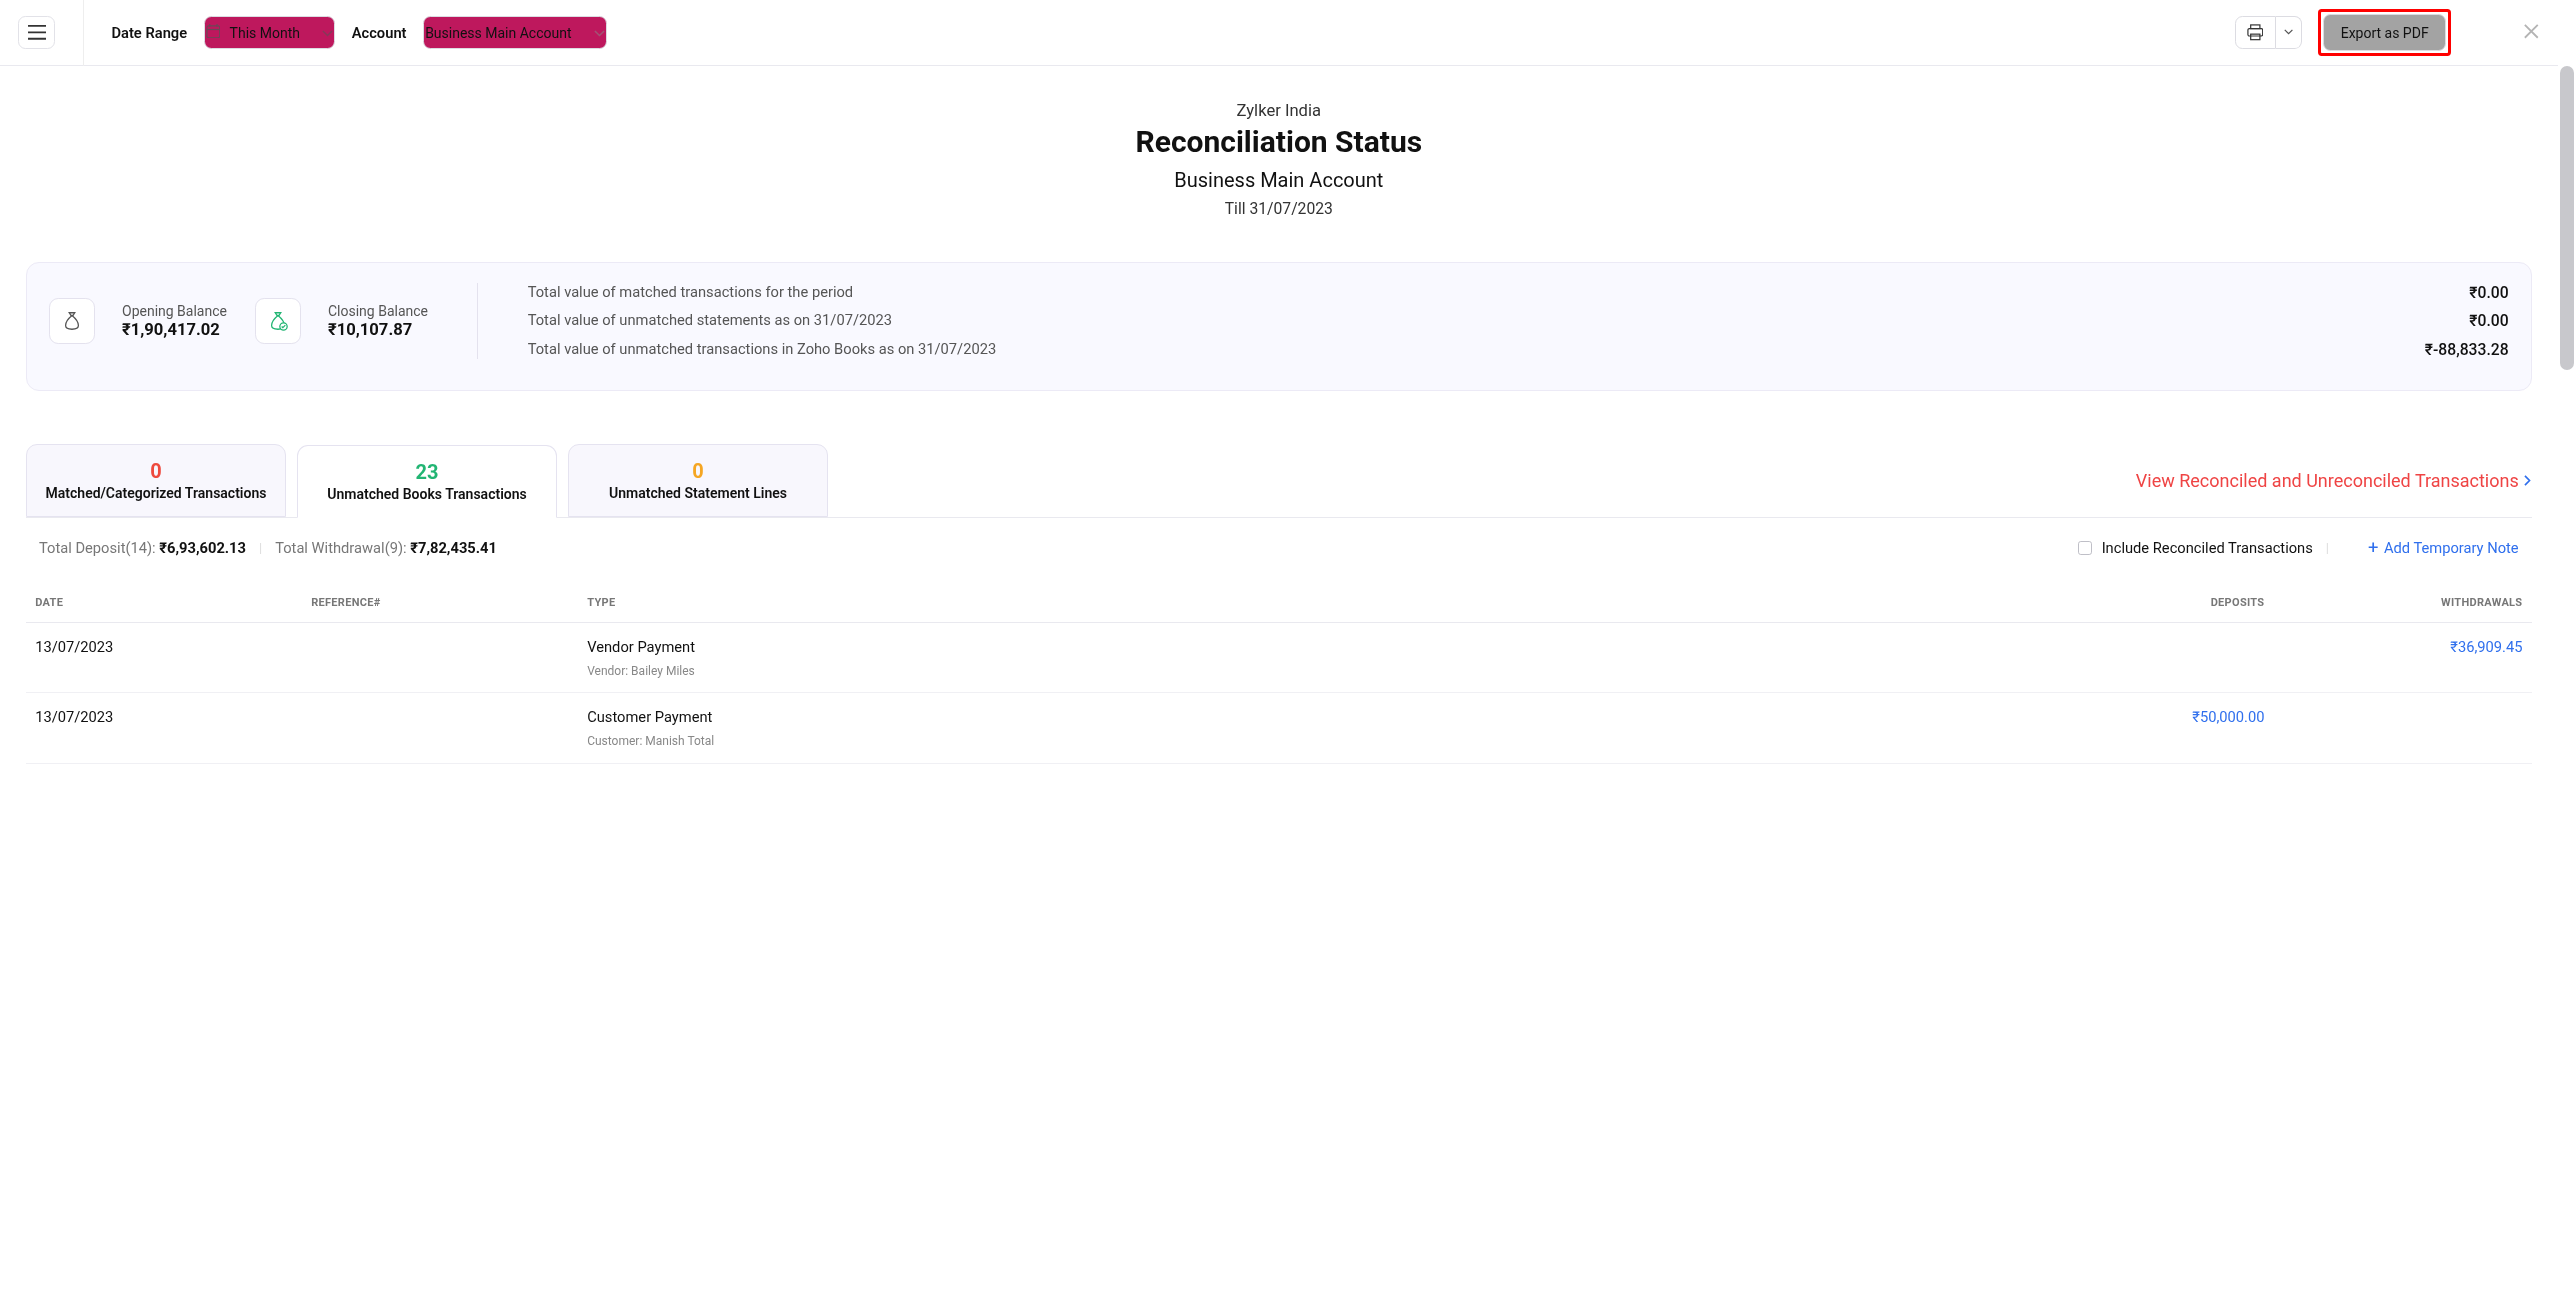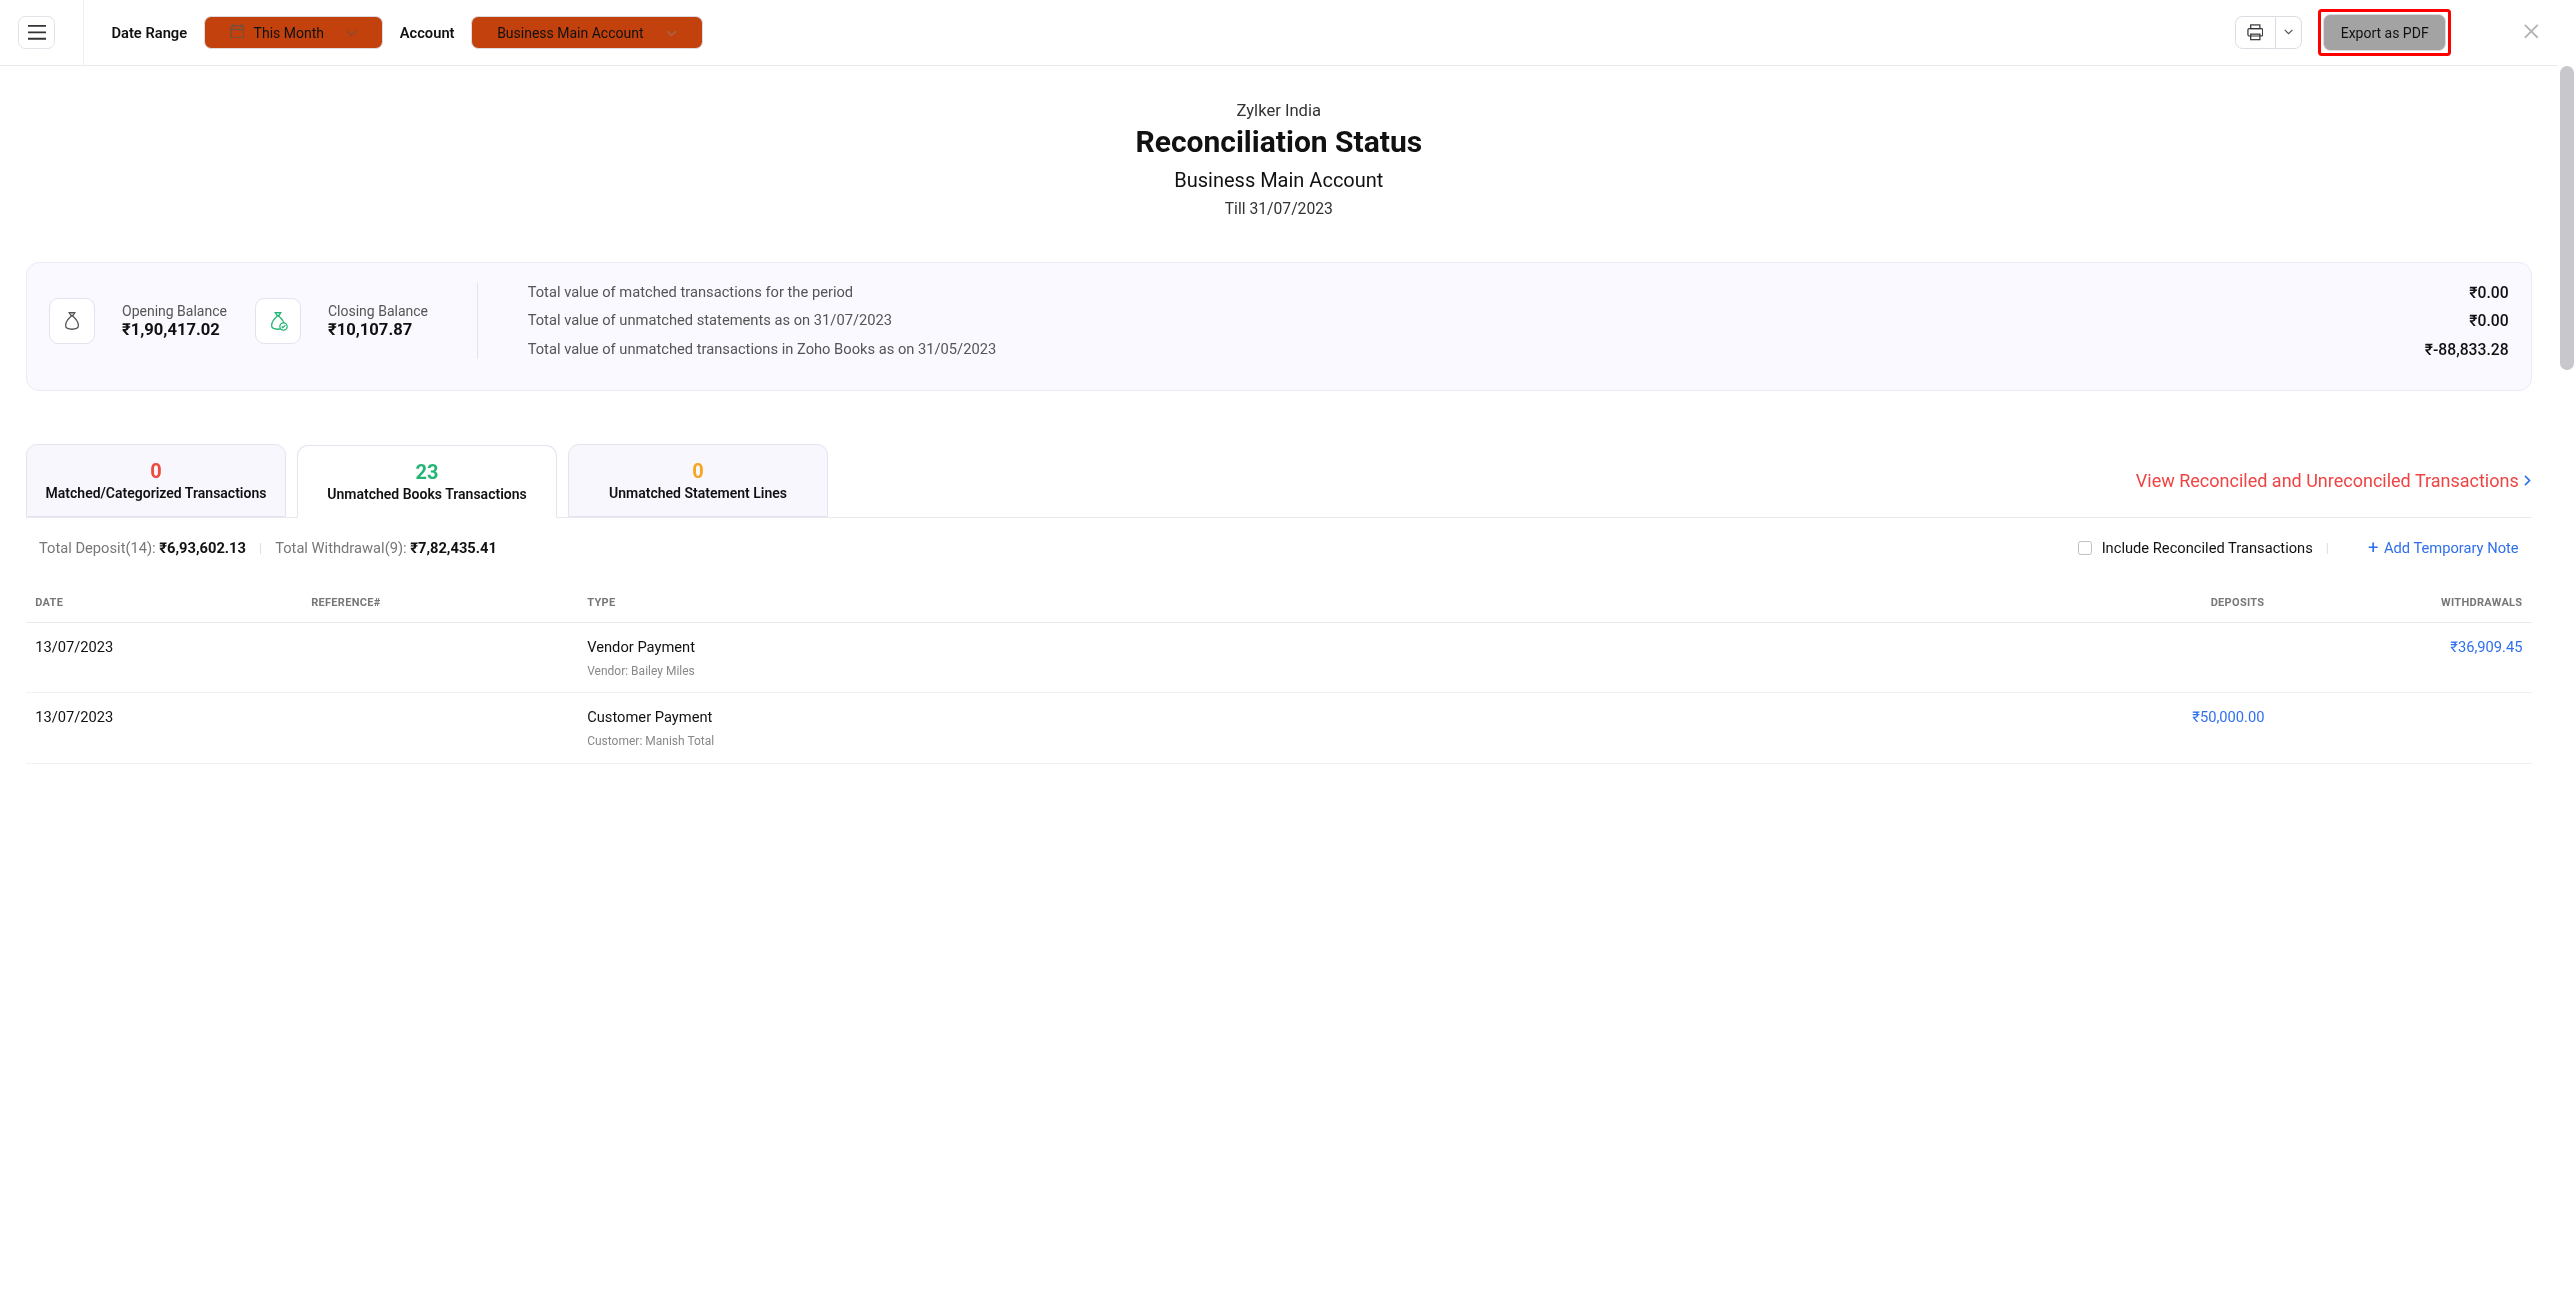--- a/index.html
+++ b/index.html
@@ -4,21 +4,21 @@
 <style>
   *{box-sizing:border-box;margin:0;padding:0;font-family:-apple-system,BlinkMacSystemFont,"Segoe UI",Roboto,sans-serif}
   body{background:#fff;color:#111;font-size:13px}
   .page{width:2576px;height:1310px;position:relative;padding-right:18.4px}
   
   .topbar{height:66px;display:flex;align-items:center;padding:0 18.4px;border-bottom:0.9px solid #e9e9ef;gap:16.6px}
   .menu-btn{width:37px;height:33px;border:0.9px solid #e2e2e8;border-radius:7.4px;display:flex;align-items:center;justify-content:center;background:#fff;cursor:pointer}
   .menu-btn svg{width:18.4px;height:14.7px}
   .divider-v{width:0.9px;height:66px;background:#eee;margin:0 11px}
   .lbl{font-weight:600;font-size:14.7px}
-  .sel{height:33px;border:0.9px solid #dcdce2;border-radius:7.4px;background:#c2410c;display:flex;align-items:center;padding:0 25px;gap:9.2px;cursor:pointer;font-size:14px}
+  .sel{height:33px;border:0.9px solid #dcdce2;border-radius:7.4px;background:#be185d;display:flex;align-items:center;padding:0 1px;gap:9.2px;cursor:pointer;font-size:14px}
   .sel .cal-ic svg{width:14.7px;height:14.7px;opacity:.8}
   .sel .caret{margin-left:13px}
   .caret svg{width:11px;height:7.4px;opacity:.55}
   .spacer{flex:1}
   .btn-group{display:flex}
   .print-btn{height:33px;width:41px;border:0.9px solid #dcdce2;border-radius:7.4px 0 0 7.4px;display:flex;align-items:center;justify-content:center;background:#fff;cursor:pointer}
   .print-dd{height:33px;width:26px;border:0.9px solid #dcdce2;border-left:none;border-radius:0 7.4px 7.4px 0;display:flex;align-items:center;justify-content:center;background:#fff;cursor:pointer}
   .export-btn{height:37px;border:0.9px solid #dcdce2;border-radius:7.4px;padding:0 16.6px;display:flex;align-items:center;background:#a3a3a3;cursor:pointer;font-size:14px}
   .export-wrap{border:3.7px solid #ff0000;padding:1.8px;border-radius:3.7px}
   .close-x{margin-left:55px;cursor:pointer}
@@ -187,21 +187,21 @@
         <div class="totals" id="totals-rows">
             <div class="trow">
               <span>Total value of matched transactions for the period</span>
               <span class="amt">₹0.00</span>
             </div>
             <div class="trow">
               <span>Total value of unmatched statements as on 31/07/2023</span>
               <span class="amt">₹0.00</span>
             </div>
             <div class="trow">
-              <span>Total value of unmatched transactions in Zoho Books as on 31/05/2023</span>
+              <span>Total value of unmatched transactions in Zoho Books as on 31/07/2023</span>
               <span class="amt">₹-88,833.28</span>
             </div>
           </div>
       </div>
     </div>
 
     <div class="tabs-row">
       <div id="tabs-holder" style="display:flex;gap:11px">
           <div class="tab">
             <span class="num red">0</span>

